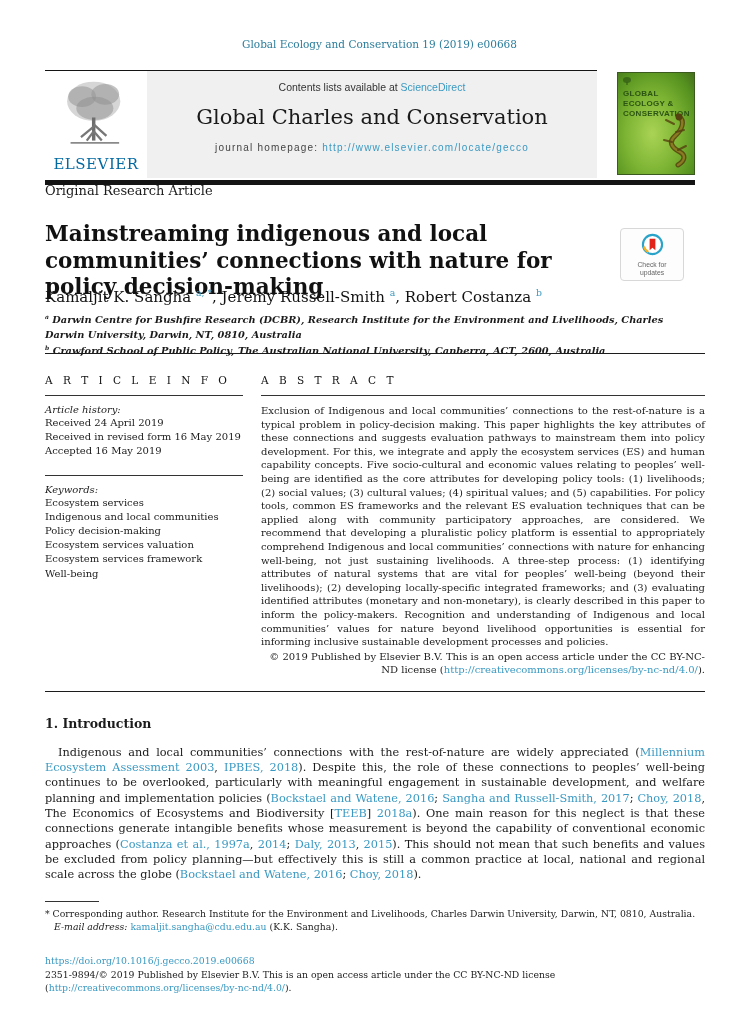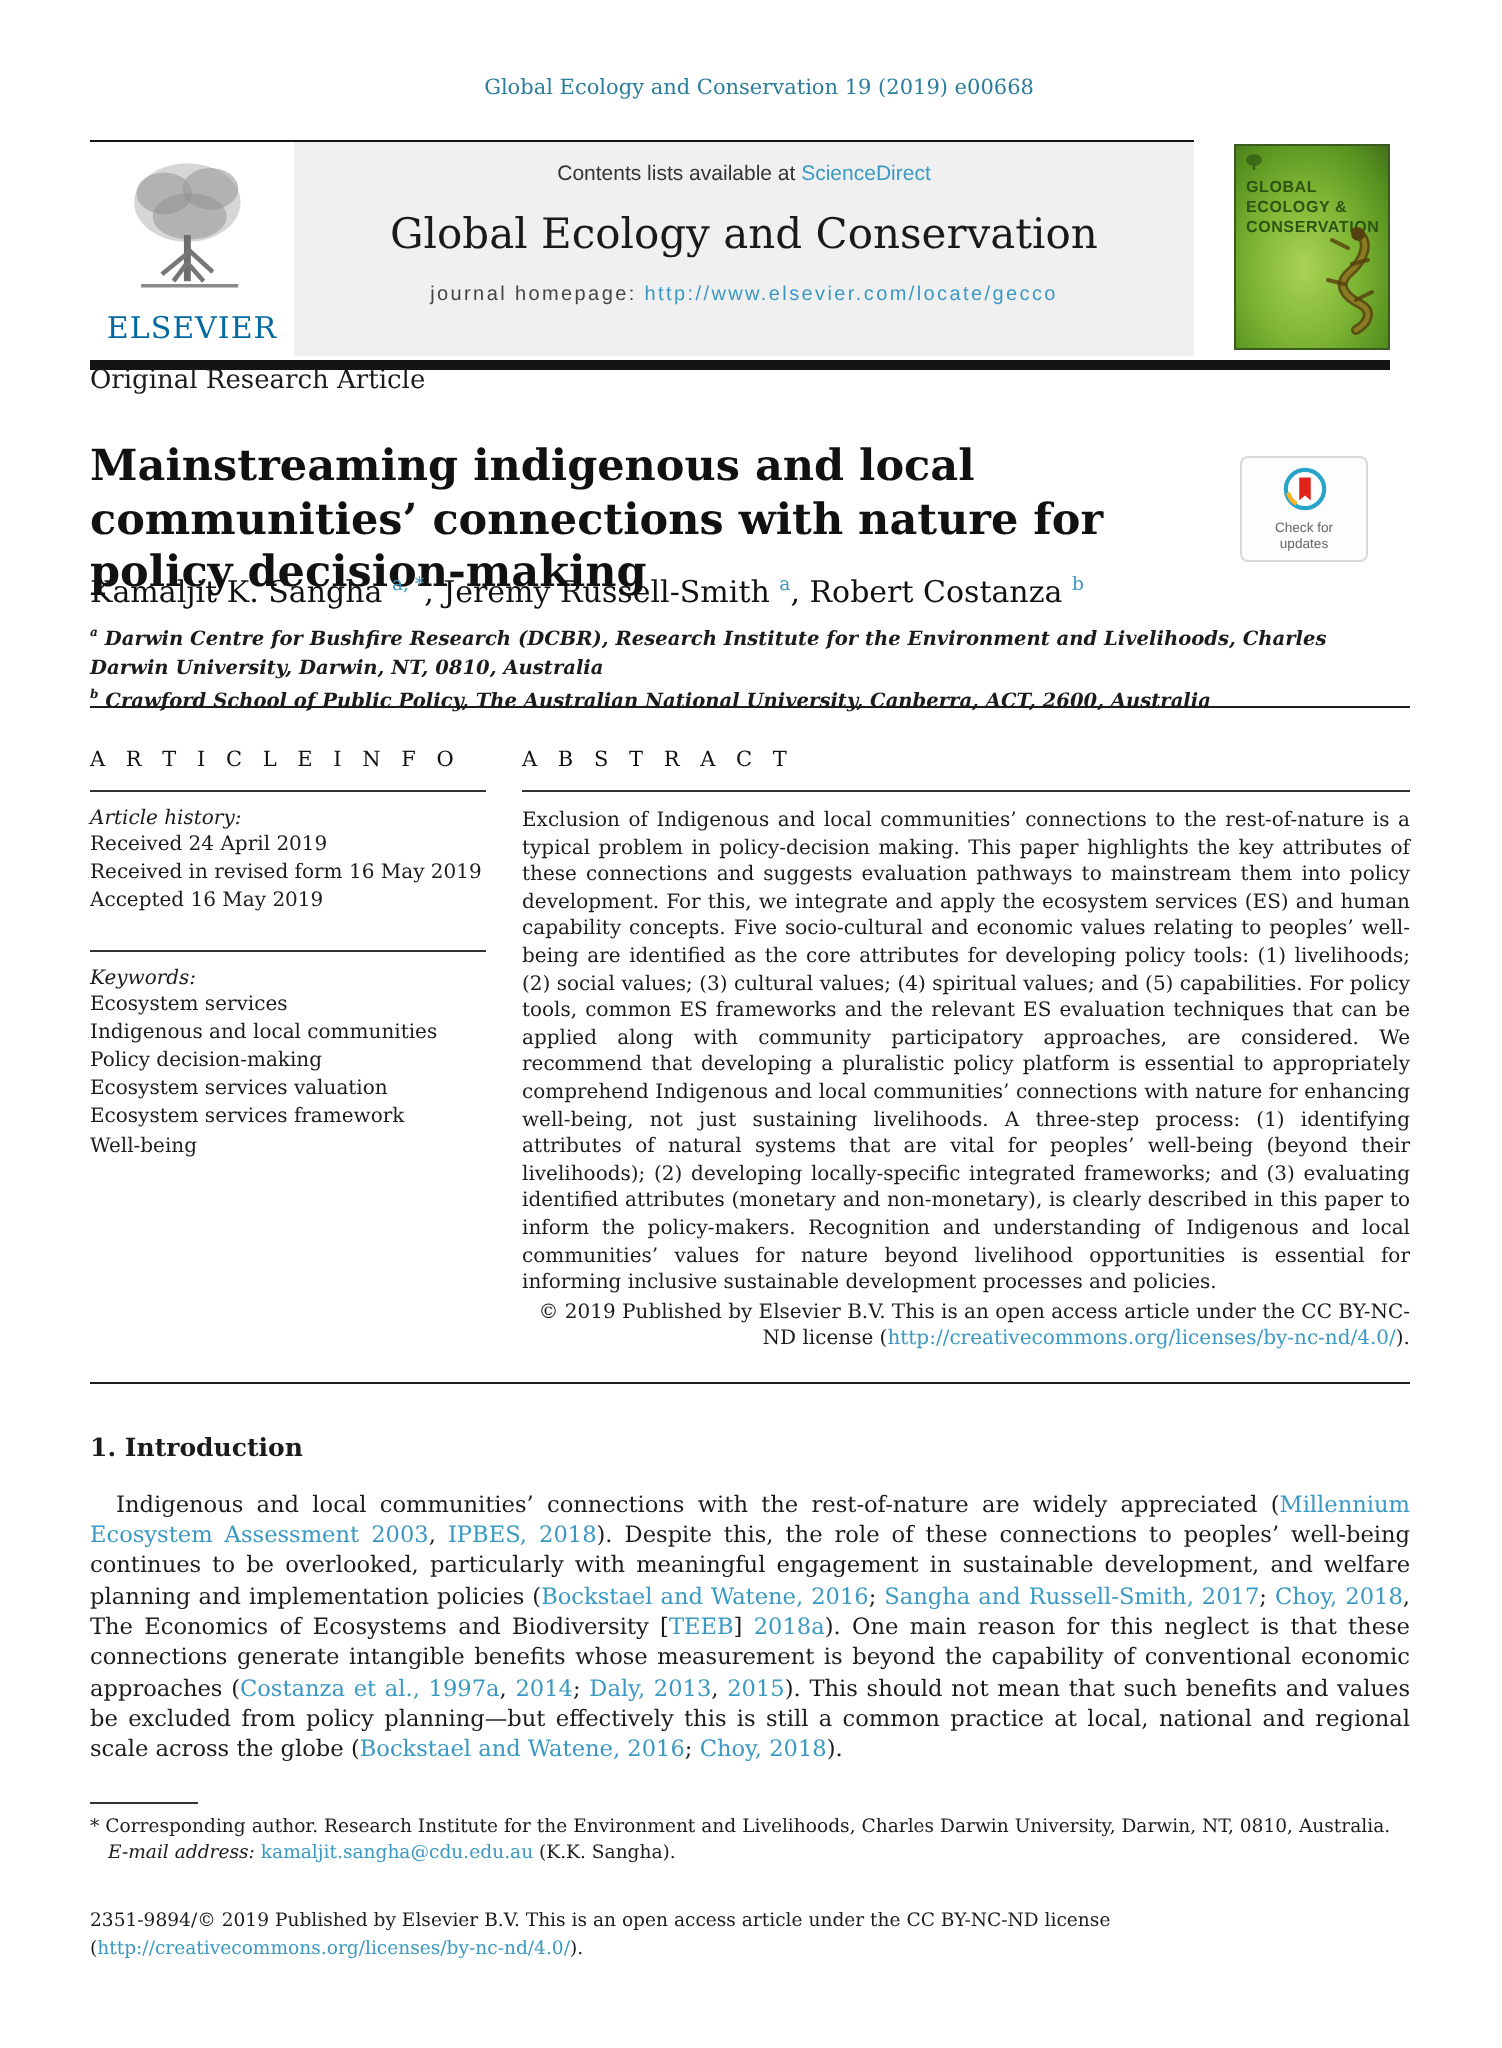--- a/index.html
+++ b/index.html
@@ -108,21 +108,21 @@
               <path d="M30 36 L30 56" stroke="#6e6e6e" stroke-width="3"></path>
               <path d="M30 44 L19 53 M30 42 L41 52 M30 48 L24 56 M30 48 L37 56" stroke="#777" stroke-width="2"></path>
               <path d="M10 58 L52 58" stroke="#8a8a8a" stroke-width="1.5"></path>
             </g>
           </svg>
         </span>
         <div class="elsevier-word">ELSEVIER</div>
       </div>
       <div class="band">
         <div class="contents-line"><span>Contents lists available at </span><span class="lnk">ScienceDirect</span></div>
-        <div class="journal-title">Global Ecology and Conservation</div>
+        <div class="journal-title">Global Charles and Conservation</div>
         <div class="homepage-line"><span>journal homepage: </span><span class="lnk">http://www.elsevier.com/locate/gecco</span></div>
       </div>
     </div>
     <div class="cover">
       <svg class="cover-mark" viewBox="0 0 10 10">
         <ellipse cx="5" cy="4" rx="4" ry="3" fill="#2c5413" opacity="0.8"></ellipse>
         <path d="M5 6 L5 9" stroke="#2c5413" stroke-width="1.2"></path>
       </svg>
       <div class="cover-title">
         <div>GLOBAL</div>
@@ -202,17 +202,18 @@
 
     <p class="intro-para"><span>Indigenous and local communities’ connections with the rest-of-nature are widely appreciated (</span><span class="lnk">Millennium Ecosystem Assessment 2003</span><span>, </span><span class="lnk">IPBES, 2018</span><span>). Despite this, the role of these connections to peoples’ well-being continues to be overlooked, particularly with meaningful engagement in sustainable development, and welfare planning and implementation policies (</span><span class="lnk">Bockstael and Watene, 2016</span><span>; </span><span class="lnk">Sangha and Russell-Smith, 2017</span><span>; </span><span class="lnk">Choy, 2018</span><span>, The Economics of Ecosystems and Biodiversity [</span><span class="lnk">TEEB</span><span>] </span><span class="lnk">2018a</span><span>). One main reason for this neglect is that these connections generate intangible benefits whose measurement is beyond the capability of conventional economic approaches (</span><span class="lnk">Costanza et al., 1997a</span><span>, </span><span class="lnk">2014</span><span>; </span><span class="lnk">Daly, 2013</span><span>, </span><span class="lnk">2015</span><span>). This should not mean that such benefits and values be excluded from policy planning—but effectively this is still a common practice at local, national and regional scale across the globe (</span><span class="lnk">Bockstael and Watene, 2016</span><span>; </span><span class="lnk">Choy, 2018</span><span>).</span></p>
 
     <div class="fn-rule"></div>
     <div class="footnote">
       <div class="line1"><span>* Corresponding author. Research Institute for the Environment and Livelihoods, Charles Darwin University, Darwin, NT, 0810, Australia.</span></div>
       <div class="line2"><span class="it">E-mail address: </span><span class="lnk">kamaljit.sangha@cdu.edu.au</span><span> (K.K. Sangha).</span></div>
     </div>
 
     <div class="footer">
+      <div class="lnk">https://doi.org/10.1016/j.gecco.2019.e00668</div>
       <div class="license"><span>2351-9894/© 2019 Published by Elsevier B.V. This is an open access article under the CC BY-NC-ND license (</span><span class="lnk">http://creativecommons.org/licenses/by-nc-nd/4.0/</span><span>).</span></div>
     </div>
   </div>
 
 </div>
 
 </body></html>

